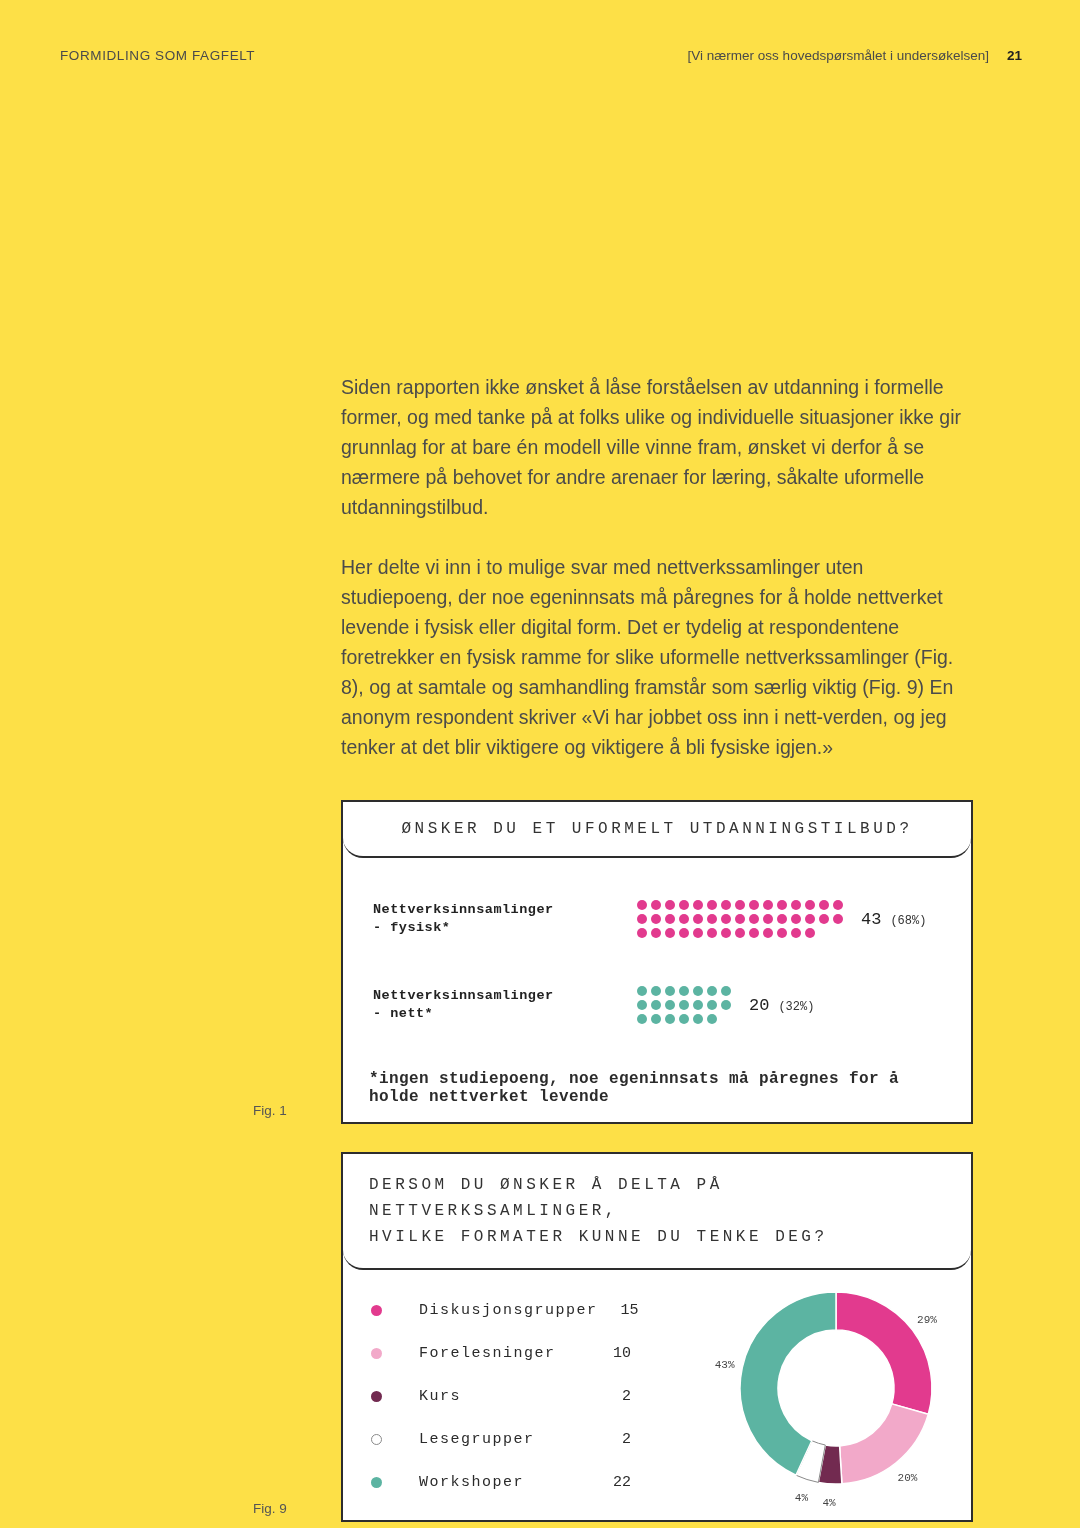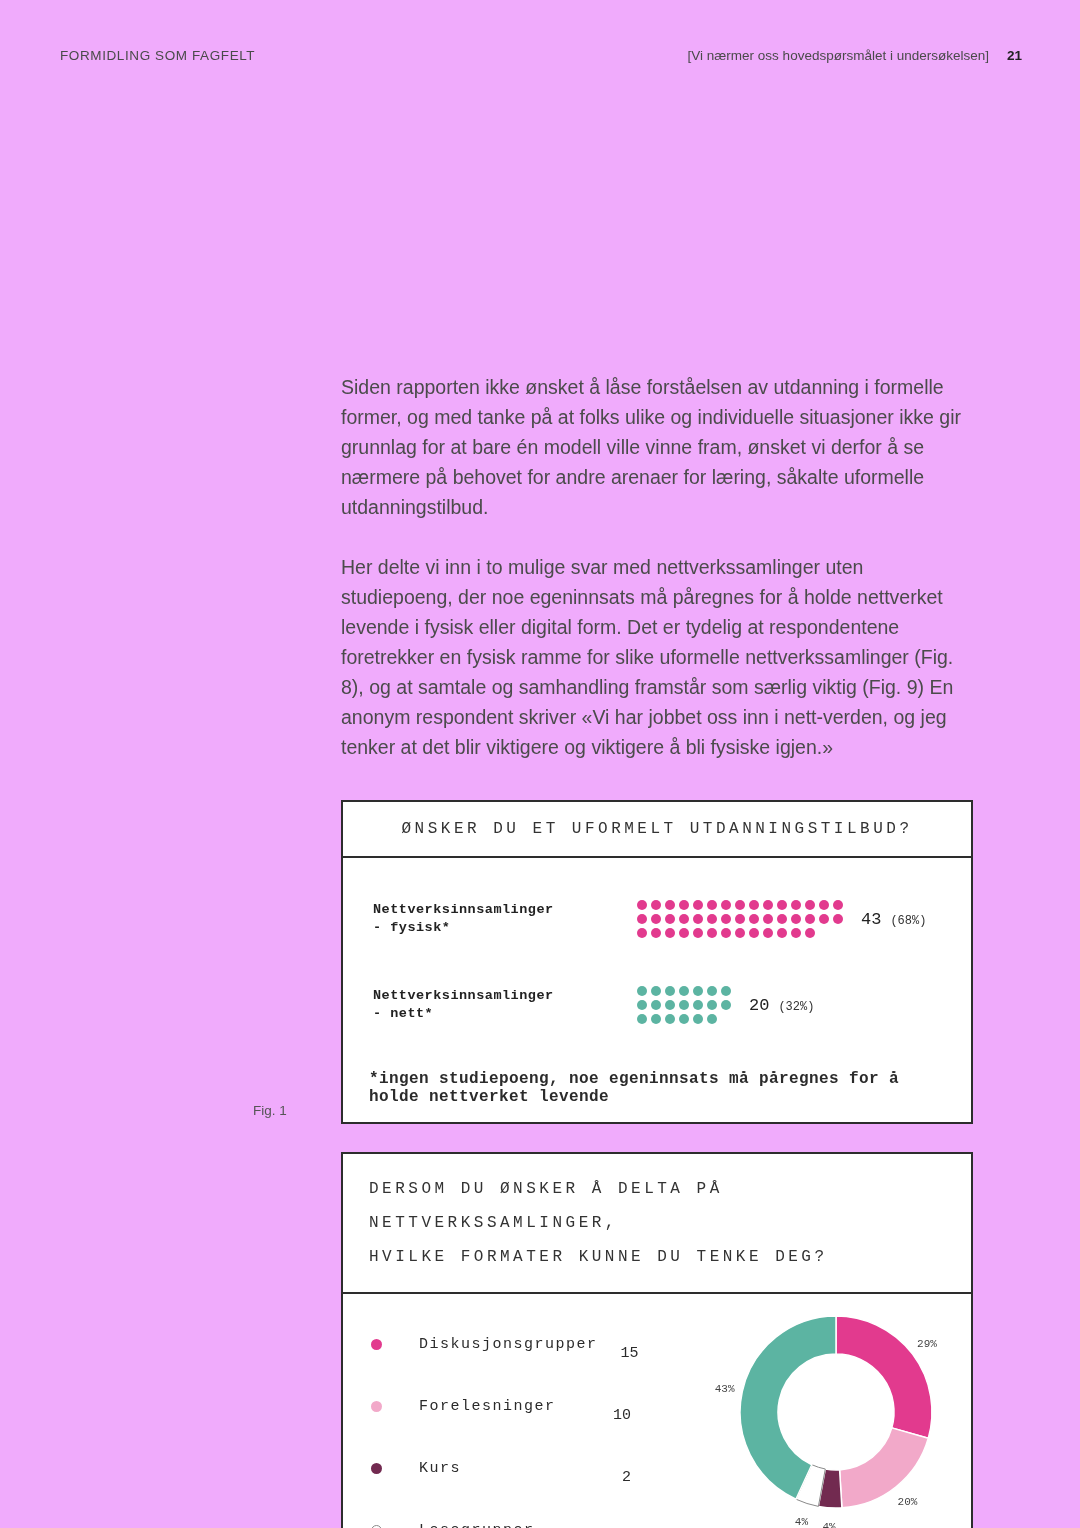--- a/index.html
+++ b/index.html
@@ -1,21 +1,21 @@
 <!DOCTYPE html>
 <html><head>
 <meta charset="utf-8">
 <style>
   * { box-sizing: border-box; }
   html,body { margin:0; padding:0; background:#ffffff; }
   .page {
     position: relative;
     width: 1080px;
     height: 1528px;
-    background: #f0abfc;
+    background: #fde047;
     font-family: "Liberation Sans", sans-serif;
     overflow: hidden;
   }
 
   
   .page-header {
     position: absolute;
     top: 48px; left: 60px; right: 58px;
     display: flex;
     justify-content: space-between;
@@ -57,23 +57,24 @@
     background: #fff;
     font-family: "Liberation Mono", monospace;
     color: #2b2b2b;
   }
   .figtitle {
     border-bottom: 2px solid #2d2d2d;
     padding: 18px 26px;
     font-size: 16px;
     letter-spacing: 3.5px;
     color: #333;
+    border-radius: 20px;
   }
   .figtitle.centered { text-align: center; }
-  .figtitle .title-line { display:block; line-height: 34px; }
+  .figtitle .title-line { display:block; line-height: 26px; }
 
   
   .fig8-body { padding: 40px 44px 0 30px; }
   .dotrow { display: flex; align-items: center; margin-bottom: 44px; }
   .dotrow-label {
     width: 232px;
     font-size: 13.5px;
     font-weight: bold;
     line-height: 18px;
     letter-spacing: 0.5px;
@@ -97,21 +98,21 @@
   .legend { width: 288px; padding: 32px 0 0 28px; }
   .legend-row { display: flex; align-items: center; margin-bottom: 26px; gap: 23px; }
   .swatch { width: 11px; height: 11px; border-radius: 50%; flex: 0 0 auto; }
   .legend-label {
     flex: 1;
     margin-left: 14px;
     font-size: 15px;
     letter-spacing: 1.5px;
     color: #2b2b2b;
   }
-  .legend-value { width: 42px; text-align: right; font-size: 15px; color: #2b2b2b; margin-top: 19px; }
+  .legend-value { width: 42px; text-align: right; font-size: 15px; color: #2b2b2b; }
   .donut-area { flex: 1; display:flex; align-items:center; justify-content:center; }
   .donut-label { font-family: "Liberation Mono", monospace; font-size: 11px; fill: #444; }
 </style>
 </head>
 <body>
 
 <div class="page">
 
   <header class="page-header">
     <span class="head-left">FORMIDLING SOM FAGFELT</span>

